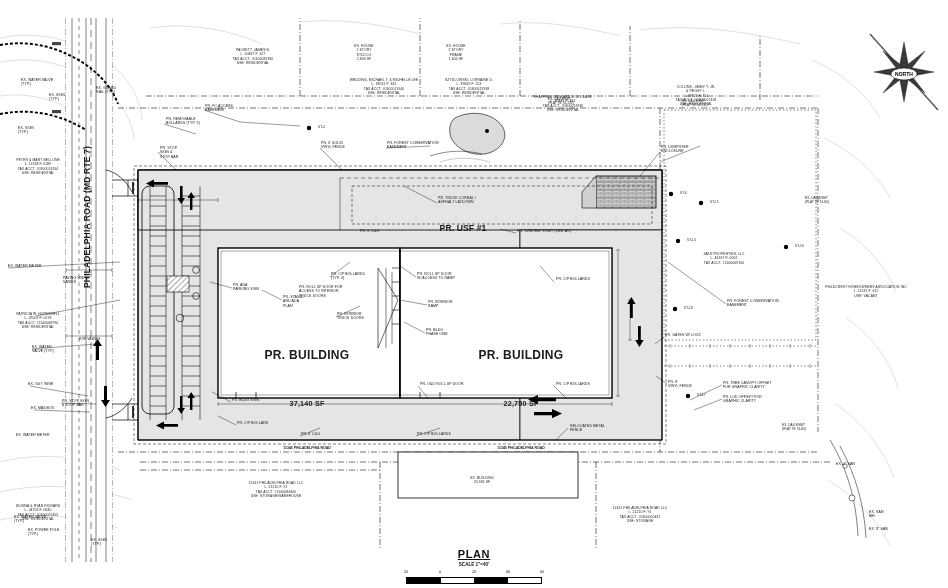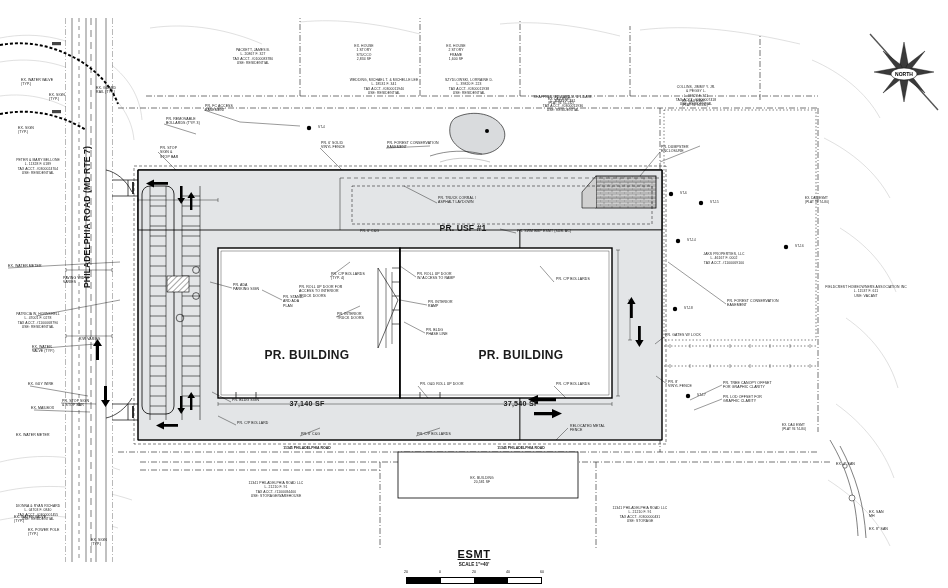--- a/index.html
+++ b/index.html
@@ -350,21 +350,21 @@
 
   <div class="lbl t8 b rot90" style="left:82px;top:288px;">PHILADELPHIA ROAD (MD RTE 7)</div>
 
   <div id="bldg0" class="lbl bldgname" style="left:307px;top:310px;">
     <div class="n1">PR. BUILDING</div>
     <div class="n2">37,140 SF</div>
     <div class="n3">11345 PHILADELPHIA ROAD</div>
   </div>
   <div id="bldg1" class="lbl bldgname" style="left:521px;top:310px;">
     <div class="n1">PR. BUILDING</div>
-    <div class="n2">37,540 SF</div>
+    <div class="n2">22,750 SF</div>
     <div class="n3">11345 PHILADELPHIA ROAD</div>
   </div>
 
   <div class="lbl t8 b ctr" style="left:463px;top:223px;">PR. USF #1</div>
 
   <div id="parcel-layer">
       <div class="lbl parcel" style="left: 253px; top: 48px;"><div>PACKETT, JAMES B.</div><div>L. 20867 F. 327</div><div>TAX ACCT. #0100083780</div><div>USE: RESIDENTIAL</div></div>
       <div class="lbl parcel" style="left: 364px; top: 44px;"><div>EX. HOUSE</div><div>1 STORY</div><div>STUCCO</div><div>2,834 SF</div></div>
       <div class="lbl parcel" style="left: 456px; top: 44px;"><div>EX. HOUSE</div><div>2 STORY</div><div>FRAME</div><div>1,600 SF</div></div>
       <div class="lbl parcel" style="left: 384px; top: 78px;"><div>WEDDING, MICHAEL T. &amp; MICHELLE LEE</div><div>L. 18531 F. 341</div><div>TAX ACCT. #0300011940</div><div>USE: RESIDENTIAL</div></div>
@@ -478,21 +478,21 @@
       <div class="lbl t3" style="left: 318px; top: 126px;">ST-4</div>
       <div class="lbl t3" style="left: 680px; top: 192px;">ST-6</div>
       <div class="lbl t3" style="left: 710px; top: 201px;">ST-15</div>
       <div class="lbl t3" style="left: 687px; top: 239px;">ST-14</div>
       <div class="lbl t3" style="left: 795px; top: 245px;">ST-16</div>
       <div class="lbl t3" style="left: 684px; top: 307px;">ST-18</div>
       <div class="lbl t3" style="left: 697px; top: 394px;">ST-17</div>
     </div>
 
   <div id="titleblock">
-    <div class="ttl">ESMT</div>
+    <div class="ttl">PLAN</div>
     <div class="scl">SCALE 1"=40'</div>
     <div class="sbwrap">
       <div class="sbnums" id="sbnums">
           <span style="left: 0%;">20</span>
           <span style="left: 25%;">0</span>
           <span style="left: 50%;">20</span>
           <span style="left: 75%;">40</span>
           <span style="left: 100%;">60</span>
         </div>
       <div class="sbar">

